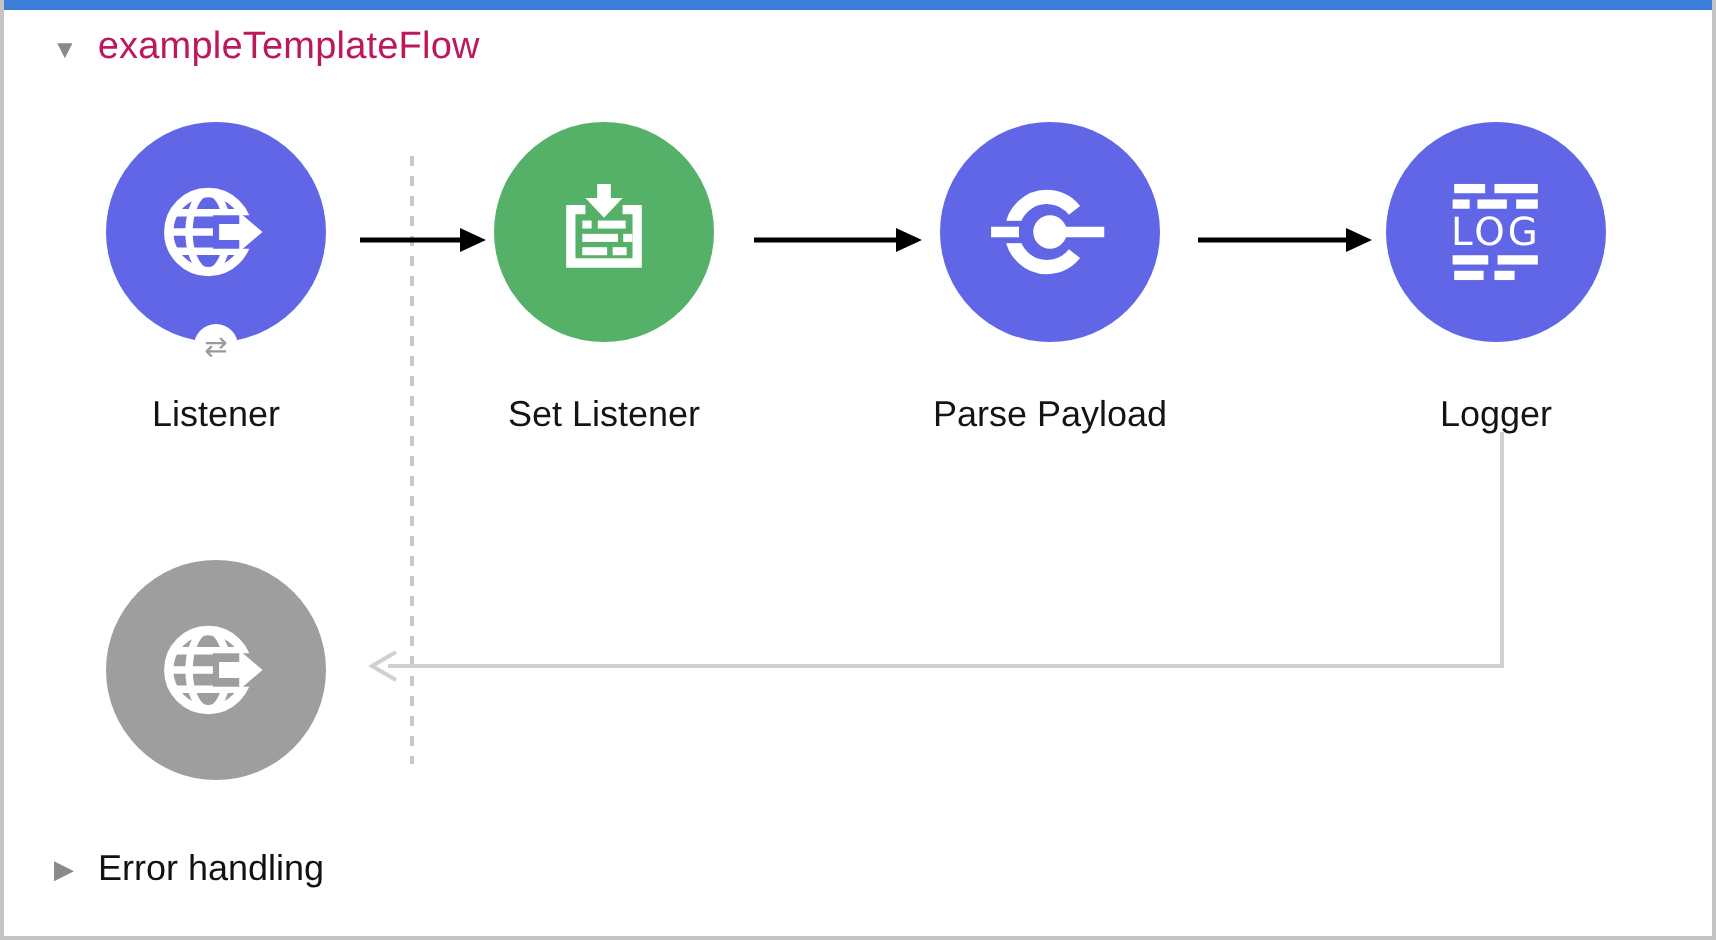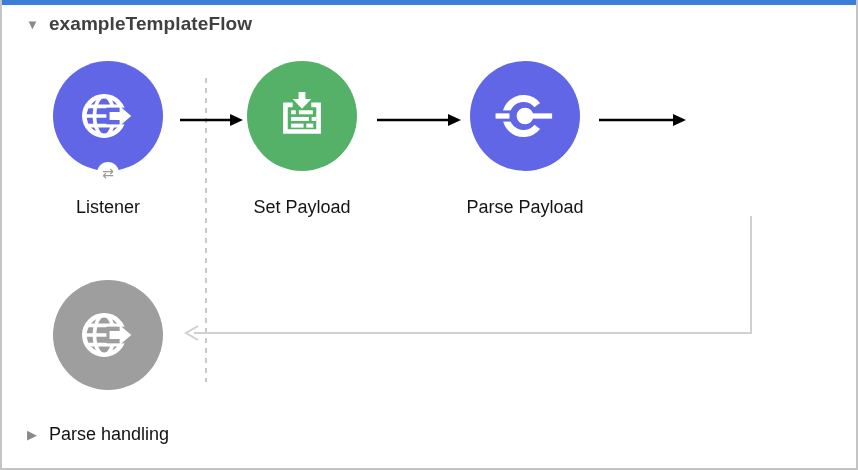--- a/index.html
+++ b/index.html
@@ -29,23 +29,22 @@
   }
   .tri {
     color: #8A8A8A;
     font-size: 13px;
     line-height: 13px;
     cursor: pointer;
     user-select: none;
   }
   .flow-title {
     font-size: 19px;
-    color: #404040;
+    color: #be185d;
     letter-spacing: 0.1px;
-    font-weight: bold;
   }
   .overlay {
     position: absolute;
     top: 0; left: 0;
     z-index: 1;
     pointer-events: none;
   }
   .node {
     position: absolute;
     width: 160px;
@@ -161,49 +160,66 @@
         <polygon points="17.8,4.5 22.2,4.5 22.2,9 26,9 20,15.4 14,9 17.8,9" fill="#ffffff"></polygon>
         <path d="M14,12.8 L9.3,12.8 L9.3,30 L30.7,30 L30.7,12.8 L26,12.8" fill="none" stroke="#ffffff" stroke-width="3"></path>
         <rect x="13" y="16.3" width="3" height="2.6" fill="#ffffff"></rect>
         <rect x="18" y="16.3" width="9" height="2.6" fill="#ffffff"></rect>
         <rect x="13" y="20.6" width="11.5" height="2.6" fill="#ffffff"></rect>
         <rect x="26.2" y="20.6" width="3" height="2.6" fill="#ffffff"></rect>
         <rect x="13" y="24.9" width="8" height="2.6" fill="#ffffff"></rect>
         <rect x="22.8" y="24.9" width="4.5" height="2.6" fill="#ffffff"></rect>
       </svg>
     </div>
-    <div class="node-label">Set Payload</div>
+    <div class="node-label">Set Listener</div>
   </div>
 
   <div class="node" style="left:443px; top:61px;">
     <div class="circle" style="background-color: rgb(96, 102, 229);">
       <svg viewBox="0 0 40 40">
         <path d="M27.9,13 A11.3,11.3 0 1 0 27.9,27" fill="none" stroke="#ffffff" stroke-width="4.6"></path>
         <rect x="0" y="16.4" width="11" height="7.2" fill="#6066E5"></rect>
         <rect x="1" y="18.3" width="9" height="3.4" fill="#ffffff"></rect>
         <circle cx="20" cy="20" r="5.4" fill="#ffffff"></circle>
         <rect x="20" y="18.3" width="17.5" height="3.4" fill="#ffffff"></rect>
       </svg>
     </div>
     <div class="node-label">Parse Payload</div>
   </div>
 
+  <div class="node" style="left:666px; top:61px;">
+    <div class="circle" style="background-color: rgb(96, 102, 229);">
+      <svg viewBox="0 0 40 40">
+        <rect x="6.5" y="4.5" width="10" height="3" fill="#ffffff"></rect>
+        <rect x="19.5" y="4.5" width="14" height="3" fill="#ffffff"></rect>
+        <rect x="6" y="9.5" width="5.5" height="3" fill="#ffffff"></rect>
+        <rect x="14" y="9.5" width="9.5" height="3" fill="#ffffff"></rect>
+        <rect x="26.5" y="9.5" width="7" height="3" fill="#ffffff"></rect>
+        <text x="20" y="24.2" font-size="12.5" fill="#ffffff" text-anchor="middle" letter-spacing="1" font-family="DejaVu Sans, sans-serif">LOG</text>
+        <rect x="6" y="27.5" width="11.5" height="3" fill="#ffffff"></rect>
+        <rect x="20.5" y="27.5" width="13" height="3" fill="#ffffff"></rect>
+        <rect x="6.5" y="32.5" width="9.5" height="3" fill="#ffffff"></rect>
+        <rect x="19.5" y="32.5" width="6.5" height="3" fill="#ffffff"></rect>
+      </svg>
+    </div>
+    <div class="node-label">Logger</div>
+  </div>
 
   <div class="node" style="left:26px; top:280px;">
     <div class="circle" style="background-color: rgb(158, 158, 158);">
       <svg viewBox="0 0 40 40">
         <circle cx="17.5" cy="20" r="12.75" fill="none" stroke="#ffffff" stroke-width="3"></circle>
         <ellipse cx="17.5" cy="20" rx="6.2" ry="12.75" fill="none" stroke="#ffffff" stroke-width="2.4"></ellipse>
         <line x1="6.5" y1="13.8" x2="28.5" y2="13.8" stroke="#ffffff" stroke-width="2.4"></line>
         <line x1="4.8" y1="20" x2="30.2" y2="20" stroke="#ffffff" stroke-width="2.4"></line>
         <line x1="6.5" y1="26.2" x2="28.5" y2="26.2" stroke="#ffffff" stroke-width="2.4"></line>
         <rect x="19" y="14.6" width="17" height="10.8" fill="#9E9E9E"></rect>
         <polygon points="21,17.4 27.5,17.4 27.5,13.6 35,20 27.5,26.4 27.5,22.6 21,22.6" fill="#ffffff"></polygon>
       </svg>
     </div>
   </div>
 
   <div class="error-header">
     <span class="tri">▶</span>
-    <span class="error-title">Parse handling</span>
+    <span class="error-title">Error handling</span>
   </div>
 
 </div>
 
 </body></html>

